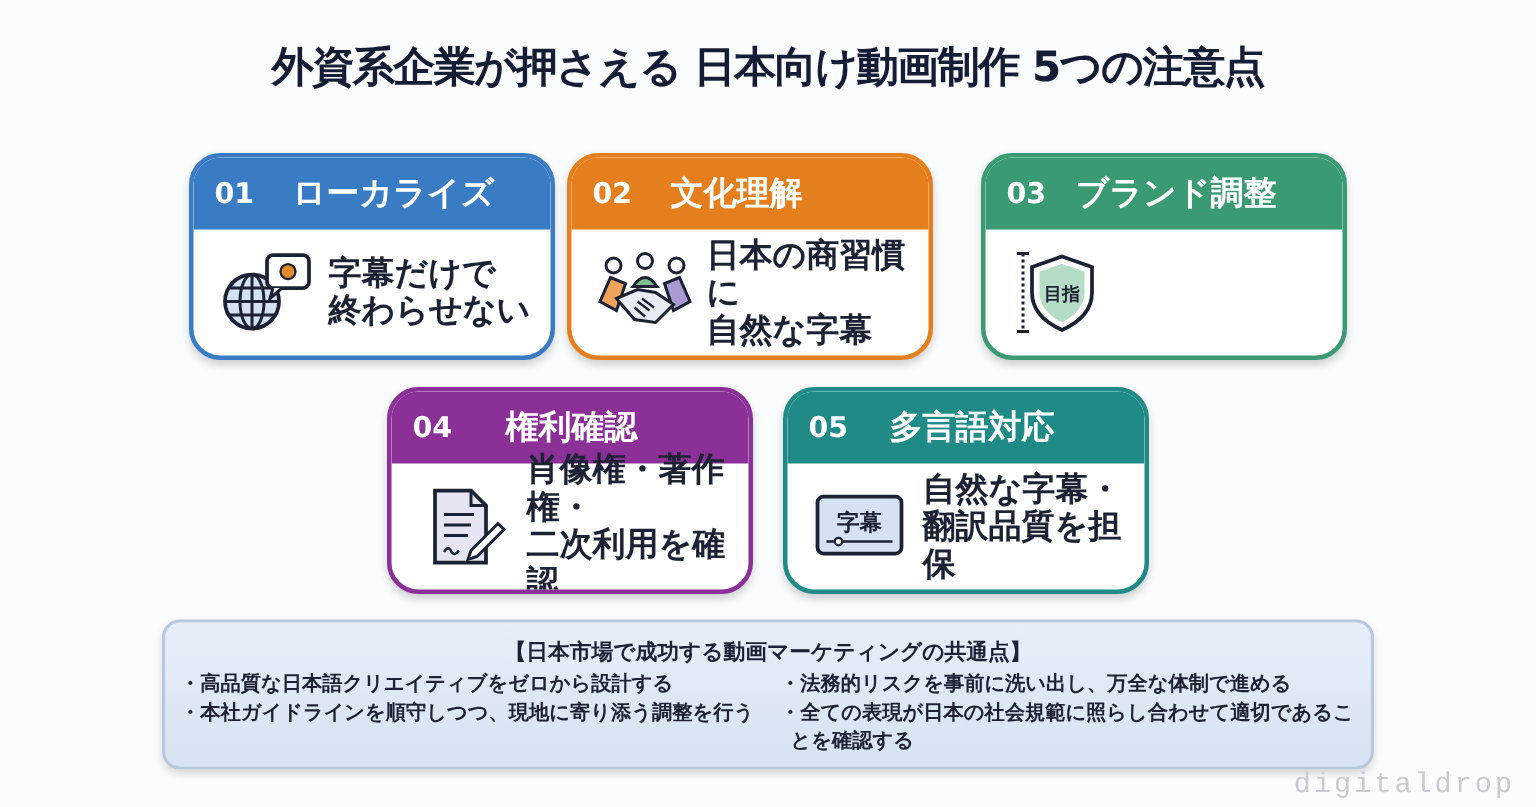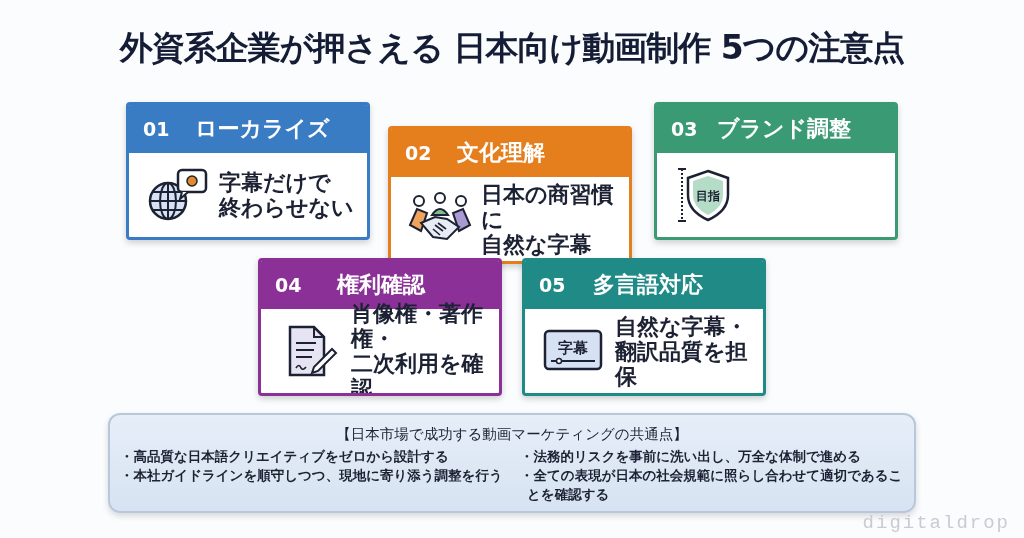--- a/index.html
+++ b/index.html
@@ -5,26 +5,26 @@
   * { box-sizing: border-box; margin: 0; padding: 0; }
   html, body { width: 1024px; height: 538px; overflow: hidden; }
   body {
     background: #fbfcfe;
     font-family: "DejaVu Sans", "Liberation Sans", sans-serif;
     position: relative;
     color: #1a2034;
   }
   .title {
     position: absolute; left: 0; top: 26px; width: 1024px;
-    text-align: center; font-size: 33px; font-weight: bold;
+    text-align: center; font-size: 28px; font-weight: bold;
     color: #151c35; letter-spacing: -1px;
   }
   .card {
     position: absolute; width: 244px; height: 138px;
-    border-radius: 4px; background: #fff;
+    border-radius: 21px; background: #fff;
     border: 3px solid var(--c);
     box-shadow: 0 3px 6px rgba(0,0,0,0.18);
     overflow: hidden;
   }
   .card-head {
     background: var(--c); height: 48px; color: #fff;
     display: flex; align-items: center; padding-left: 14px;
     font-weight: bold;
   }
   .card-num { font-size: 19px; width: 52px; }
@@ -33,21 +33,21 @@
     display: flex; align-items: center; height: 84px; padding-left: 14px;
   }
   .card-icon { width: 70px; height: 56px; flex: 0 0 70px; display:flex; align-items:center; justify-content:center; }
   .card-text { font-size: 22px; font-weight: bold; line-height: 25px; color: #1c2233; padding-left: 6px; white-space: pre-line; }
   .summary {
     position: absolute; left: 108px; top: 413px; width: 808px; height: 100px;
     background: linear-gradient(#e6eef8, #d7e3f2);
     border: 2px solid #b9c7da; border-radius: 12px;
     box-shadow: 0 3px 6px rgba(0,0,0,0.15);
   }
-  .summary-title { position: absolute; top: 10px; width: 100%; text-align: center; font-weight: normal; font-size: 14.5px; color: #1c2233; }
+  .summary-title { position: absolute; top: 10px; width: 100%; text-align: center; font-weight: bold; font-size: 14.5px; color: #1c2233; }
   .summary-col { position: absolute; top: 32px; font-size: 13.5px; font-weight: bold; line-height: 19px; color: #1c2233; }
   .summary-col.left { left: 10px; width: 390px; }
   .summary-col.right { left: 410px; width: 395px; }
   .summary-item { white-space: nowrap; }
   .summary-col.right .summary-item { white-space: normal; padding-left: 7px; text-indent: -7px; }
   .watermark { position: absolute; right: 14px; bottom: 4px; font-size: 19px; color: #c8ccd2; letter-spacing: 2px; font-family: Liberation Mono, monospace; }
 </style>
 </head>
 <body>
 
@@ -70,21 +70,21 @@
         <rect x="32" y="3" width="28" height="22" rx="4" fill="#fff" stroke="#1c2233" stroke-width="2.5"></rect>
         <path d="M36 25 L34 32 L42 25" fill="#fff" stroke="#1c2233" stroke-width="2"></path>
         <circle cx="46" cy="14" r="5" fill="#e58a2a" stroke="#1c2233" stroke-width="1.5"></circle>
       </svg>
     </div>
     <div class="card-text">字幕だけで
 終わらせない</div>
   </div>
 </div>
 
-<div class="card" style="--c:#e57f1e; left:388px; top:102px;margin-top:24px;">
+<div class="card" style="--c:#e57f1e; left:378px; top:102px;">
   <div class="card-head">
     <span class="card-num">02</span>
     <span class="card-title">文化理解</span>
   </div>
   <div class="card-body">
     <div class="card-icon">
       <svg width="66" height="56" viewBox="0 0 66 56">
         <circle cx="12" cy="10" r="5" fill="#fff" stroke="#1c2233" stroke-width="2"></circle>
         <circle cx="33" cy="7" r="5" fill="#fff" stroke="#1c2233" stroke-width="2"></circle>
         <circle cx="54" cy="10" r="5" fill="#fff" stroke="#1c2233" stroke-width="2"></circle>

